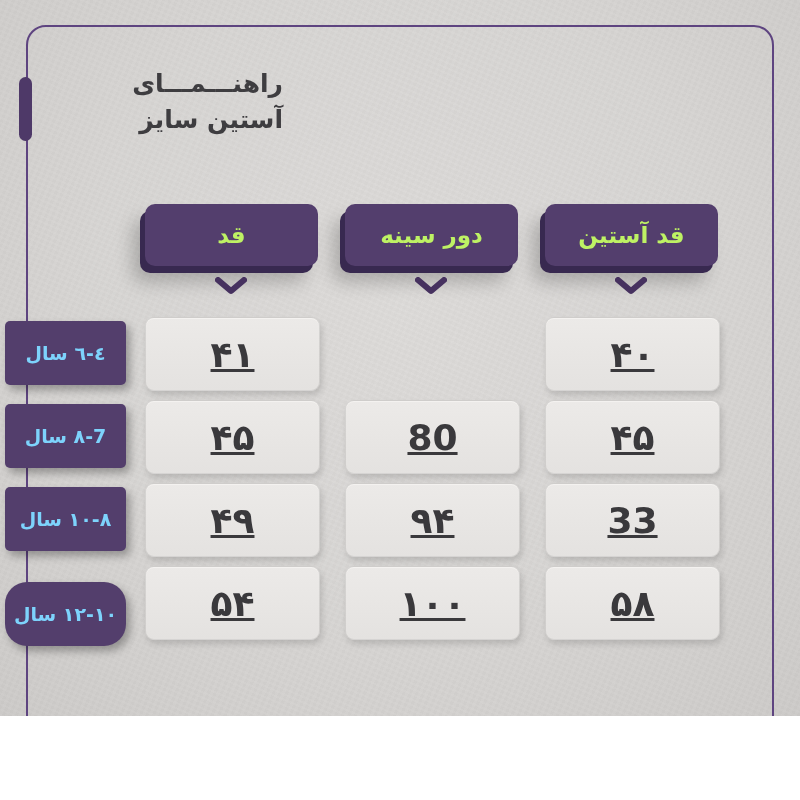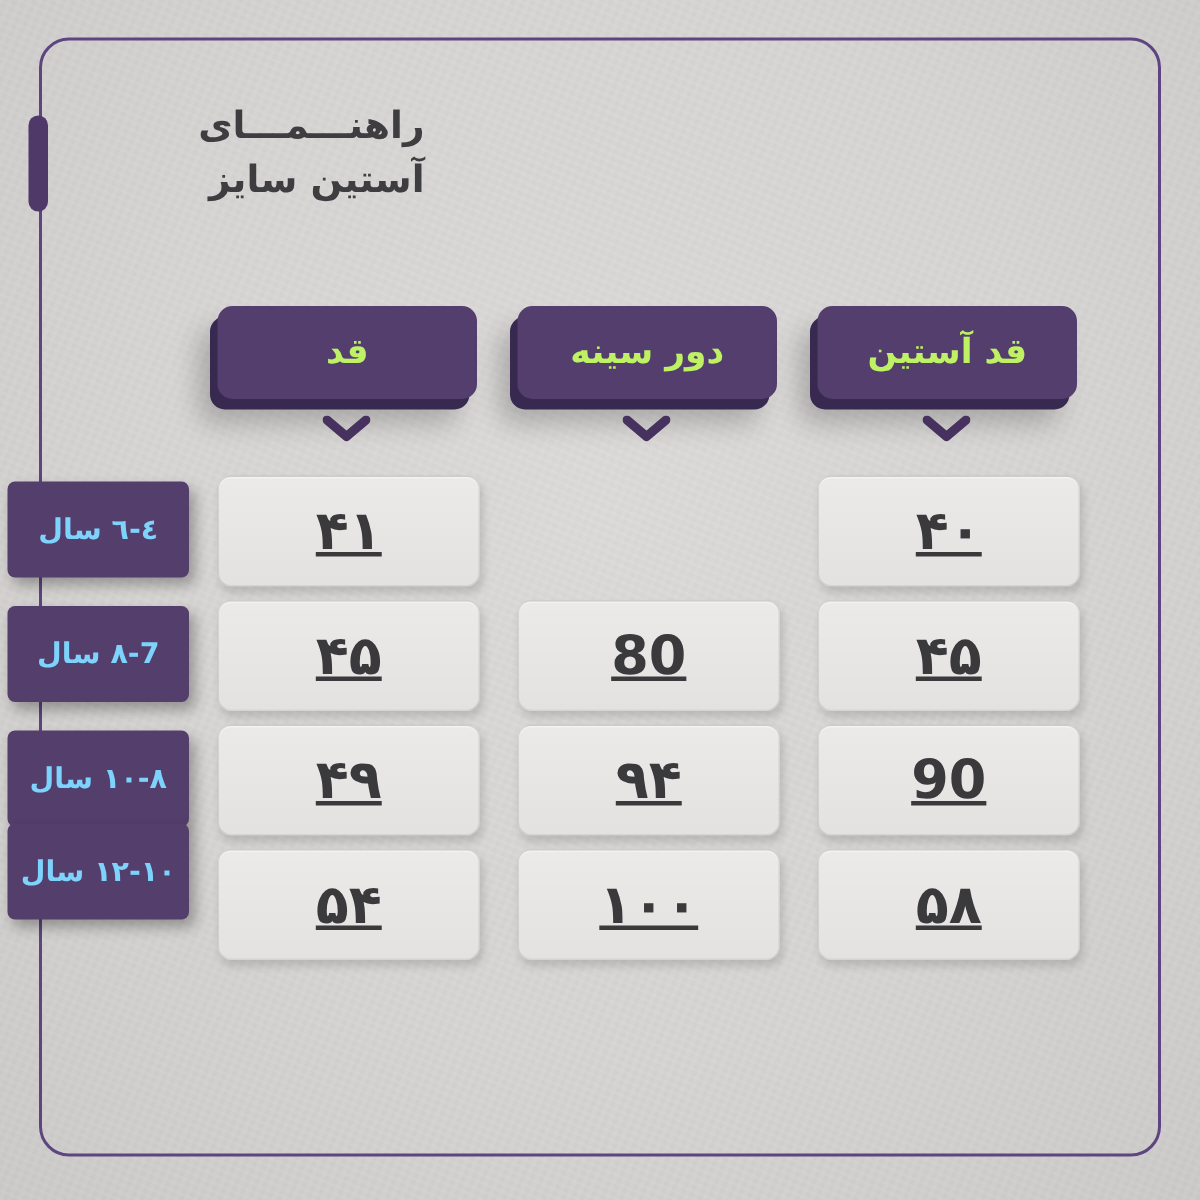--- a/index.html
+++ b/index.html
@@ -1,18 +1,18 @@
 <!DOCTYPE html>
 <html lang="fa"><head>
 <meta charset="utf-8">
 <style>
   html,body{margin:0;padding:0;}
   body{font-family:"DejaVu Sans", sans-serif;}
   .canvas{
-    position:relative;width:800px;height:800px;overflow:hidden;
+    position:relative;width:800px;height:716px;overflow:hidden;
     background:radial-gradient(ellipse at 50% 42%, #dddbd9 0%, #d7d5d3 55%, #cdcbc9 100%);
   }
   
   .texture{
     position:absolute;inset:0;pointer-events:none;opacity:.5;
     background:
       repeating-linear-gradient(23deg, rgba(255,255,255,.04) 0 2px, rgba(0,0,0,.02) 2px 5px),
       repeating-linear-gradient(-67deg, rgba(0,0,0,.015) 0 3px, rgba(255,255,255,.03) 3px 6px);
   }
   .frame{
@@ -41,21 +41,21 @@
     position:absolute;top:277px;width:32px;height:19px;
   }
   .chev.c0{left:215px;} .chev.c1{left:415px;} .chev.c2{left:615px;}
   .row-label{
     position:absolute;left:5px;width:121px;height:64px;
     background:#533e6c;border-radius:5px;z-index:2;
     display:flex;align-items:center;justify-content:center;
     color:#7dd3fc;font-weight:bold;font-size:19px;direction:rtl;
     box-shadow:4px 5px 9px rgba(0,0,0,.3);
   }
-  .row-label.r0{top:321px;} .row-label.r1{top:404px;} .row-label.r2{top:487px;} .row-label.r3{top:549px;}
+  .row-label.r0{top:321px;} .row-label.r1{top:404px;} .row-label.r2{top:487px;} .row-label.r3{top:582px;border-radius:22px;}
   .cell{
     position:absolute;width:173px;height:72px;
     background:linear-gradient(180deg,#eceae8 0%,#e4e2e0 100%);
     border:1px solid rgba(0,0,0,.09);border-radius:9px;
     display:flex;align-items:center;justify-content:center;
     color:#3a393c;font-weight:bold;font-size:36px;direction:rtl;
     box-shadow:2px 4px 6px rgba(0,0,0,.14), inset 0 1px 0 #f4f2f0;
     text-decoration:underline;
   }
   .cell.c0{left:145px;} .cell.c1{left:345px;} .cell.c2{left:545px;}
@@ -103,15 +103,15 @@
   <div class="cell c0 r1">۴۵</div>
   <div class="cell c0 r2">۴۹</div>
   <div class="cell c0 r3">۵۴</div>
 
   <div class="cell c1 r1">80</div>
   <div class="cell c1 r2">۹۴</div>
   <div class="cell c1 r3">۱۰۰</div>
 
   <div class="cell c2 r0">۴۰</div>
   <div class="cell c2 r1">۴۵</div>
-  <div class="cell c2 r2">90</div>
+  <div class="cell c2 r2">33</div>
   <div class="cell c2 r3">۵۸</div>
 </div>
 
 </body></html>

